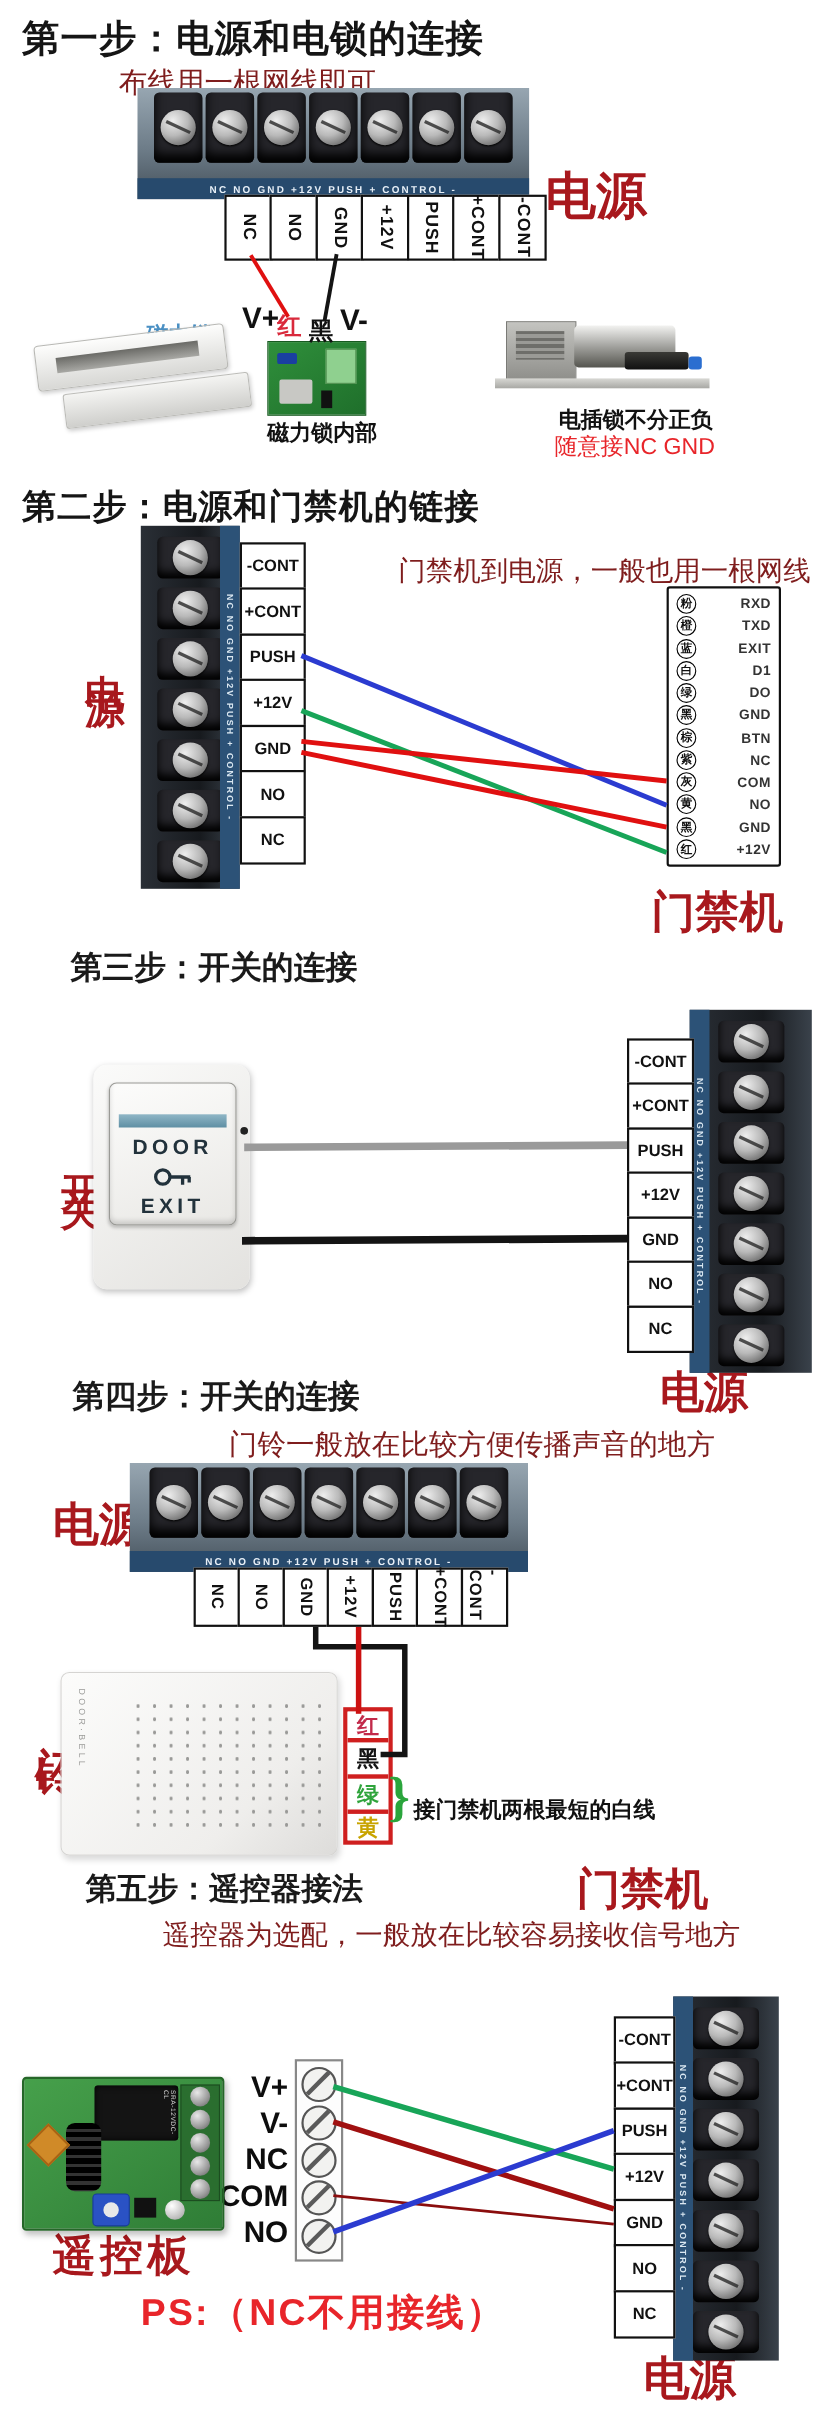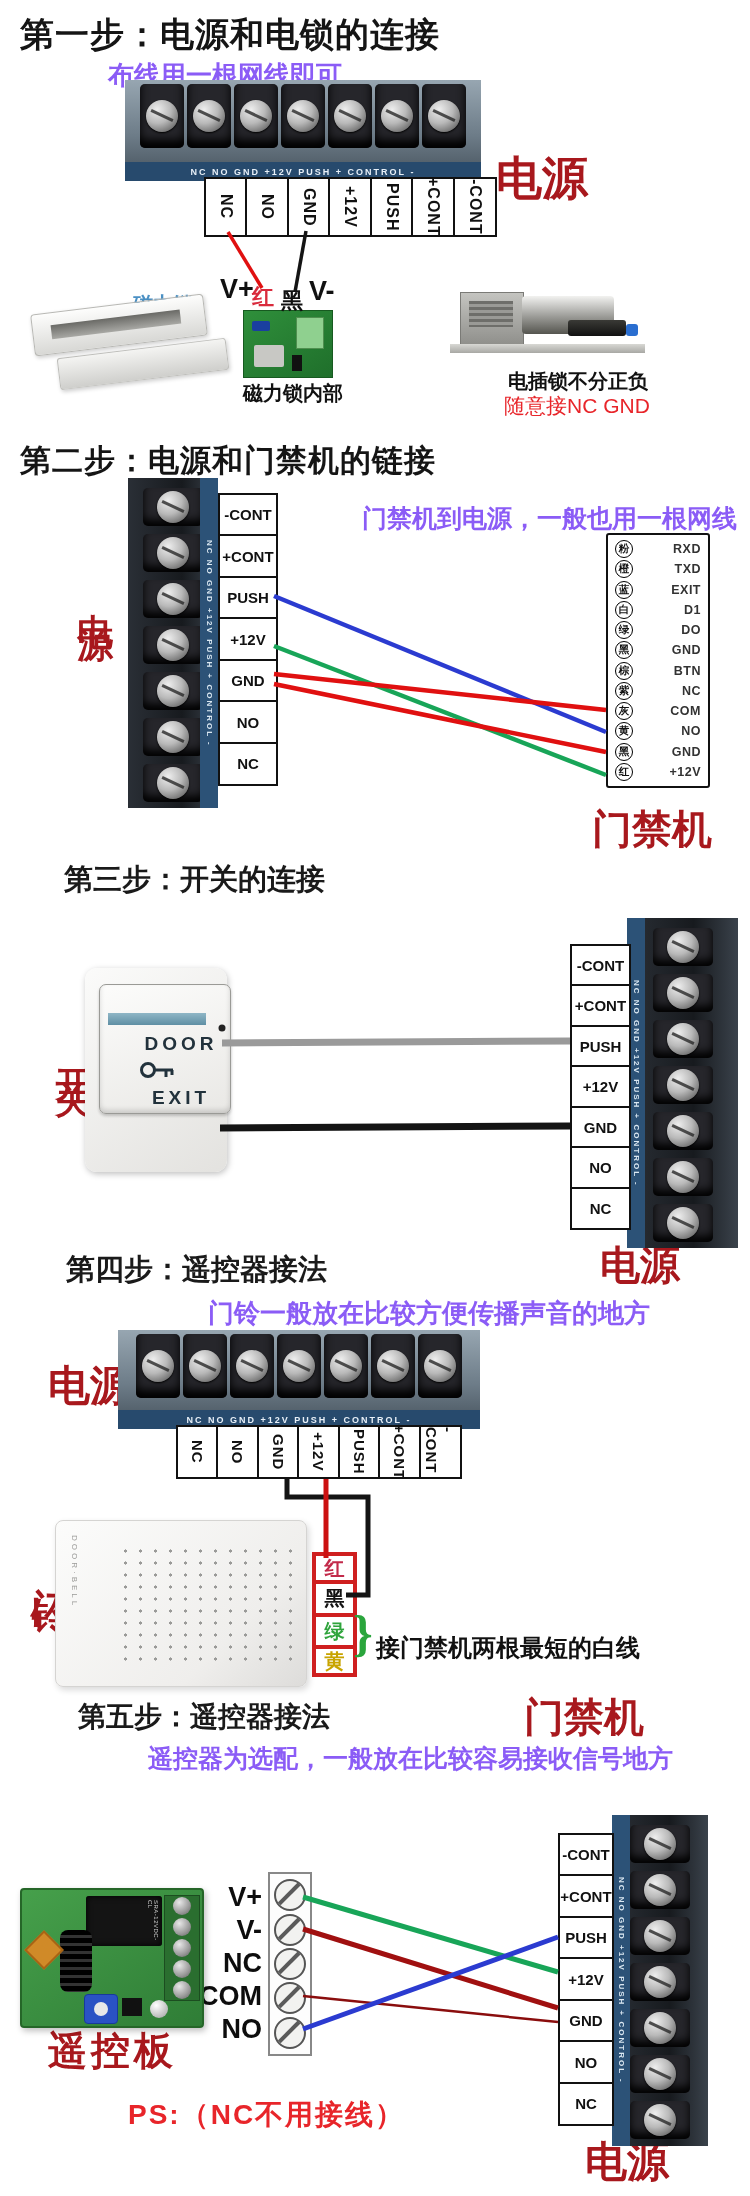--- a/index.html
+++ b/index.html
@@ -1,21 +1,21 @@
 <!DOCTYPE html>
 <html><head>
 <meta charset="utf-8">
 <style>
   html,body{margin:0;padding:0;background:#fff;}
   #canvas{position:relative;width:750px;height:2196px;background:#fff;overflow:hidden;
           font-family:"Liberation Sans","DejaVu Sans",sans-serif;color:#111;}
   .abs{position:absolute;}
   .title-bold{font-weight:900;color:#151515;letter-spacing:1px;}
   .title-serif{font-family:"Liberation Serif","DejaVu Serif",serif;font-weight:700;color:#1a1a1a;}
-  .sub{font-weight:700;color:#8b5cf6;}
+  .sub{font-weight:400;color:#7f1d1d;}
   .redlab{color:#a8181d;font-weight:900;}
   .vtext{writing-mode:vertical-rl;text-orientation:upright;}
   
   .photoH{background:linear-gradient(180deg,#97a6b1 0%,#6d7c88 55%,#44505a 100%);display:flex;align-items:flex-start;justify-content:center;padding-top:4px;}
   .photoV{background:linear-gradient(90deg,#2a2f36 0%,#171a1e 60%,#3a424b 100%);display:flex;flex-direction:column;align-items:center;justify-content:flex-start;padding-top:6px;}
   .screwH{width:44px;height:64px;background:#26262b;border-radius:5px;margin:0 1.5px;box-shadow:inset 0 -8px 10px #000;display:flex;align-items:center;justify-content:center;}
   .screwV{width:60px;height:38px;background:#26262b;border-radius:5px;margin:4px 0;box-shadow:inset 0 -6px 8px #000;display:flex;align-items:center;justify-content:center;}
   .screwHead{width:32px;height:32px;border-radius:50%;background:radial-gradient(circle at 35% 30%,#eee,#b9b9b9 45%,#707070 80%,#4a4a4a);box-shadow:0 1px 2px #000;position:relative;}
   .screwHead::after{content:"";position:absolute;left:4px;top:14px;width:24px;height:3px;background:rgba(40,40,40,.8);transform:rotate(25deg);}
   .stripH{position:absolute;left:0;bottom:0;width:100%;height:19px;background:#274a6d;color:#e8f0f8;font-size:9px;font-weight:700;
@@ -40,21 +40,21 @@
   .bcell{display:flex;align-items:center;justify-content:center;font-size:20px;font-weight:700;border-top:4px solid #cf1f1f;background:#fff;}
   .bcell:first-child{border-top:none;}
   
   #rcv{background:#fdfdfd;border:2px solid #888;display:flex;flex-direction:column;align-items:center;justify-content:space-around;padding:4px 0;}
   .rscrew{width:28px;height:28px;border:2.5px solid #555;border-radius:50%;background:#f2f2f0;position:relative;}
   .rscrew::after{content:"";position:absolute;left:-1px;top:11px;width:28px;height:3.5px;background:#5a5a5a;transform:rotate(-45deg);}
   .rlab{position:absolute;width:120px;text-align:right;font-size:27px;font-weight:600;color:#0d0d0d;font-family:"Liberation Sans",sans-serif;}
   
   #exit-outer{background:linear-gradient(145deg,#fbfbfa,#e3e2df);border-radius:12px;box-shadow:1px 2px 6px rgba(0,0,0,.25);}
   #exit-inner{position:absolute;left:14px;top:16px;width:114px;height:128px;background:linear-gradient(160deg,#fcfcfb,#e9e8e5);
-              border:1px solid #9a9a96;border-radius:7px;box-shadow:inset 0 -3px 5px rgba(0,0,0,.15),0 2px 3px rgba(0,0,0,.2);text-align:center;padding-left:16px;}
+              border:1px solid #9a9a96;border-radius:7px;box-shadow:inset 0 -3px 5px rgba(0,0,0,.15),0 2px 3px rgba(0,0,0,.2);text-align:center;}
   #exit-stripe{position:absolute;left:8px;top:28px;width:98px;height:12px;background:linear-gradient(180deg,#8fb6c6,#5f8fa4);}
   .exit-word{position:absolute;width:100%;font-weight:900;color:#22323c;letter-spacing:4px;font-size:19px;}
   
   #doorbell{background:linear-gradient(135deg,#fcfcfb 0%,#efeeec 70%,#dddcda 100%);border:1px solid #d5d4d2;border-radius:8px;box-shadow:2px 3px 6px rgba(0,0,0,.15);}
   #bell-dots{position:absolute;left:62px;top:24px;width:176px;height:122px;
              background-image:radial-gradient(circle,#9a9a98 1.4px,transparent 1.8px);background-size:15px 12px;}
   #bell-brand{position:absolute;left:14px;top:14px;font-size:8px;color:#9a9a98;letter-spacing:3px;writing-mode:vertical-rl;}
   
   #pcb{background:linear-gradient(145deg,#46a04b,#2f7d36);border:2px solid #256628;border-radius:4px;box-shadow:2px 3px 6px rgba(0,0,0,.25);}
   .pcb-part{position:absolute;}
@@ -282,21 +282,21 @@
       </div>
       <div class="screwV">
         <div class="screwHead"></div>
       </div>
       <div class="screwV">
         <div class="screwHead"></div>
       </div>
     </div>
   <div class="abs redlab" style="left:600px;top:1238px;font-size:40px;">电源</div>
 
-  <div class="abs title-serif" style="left:66px;top:1250px;font-size:29px;">第四步：遥控器接法</div>
+  <div class="abs title-serif" style="left:66px;top:1250px;font-size:29px;">第四步：开关的连接</div>
   <div class="abs sub" style="left:208px;top:1296px;font-size:26px;">门铃一般放在比较方便传播声音的地方</div>
 
   <div class="abs photoH z3" style="left:118px;top:1330px;width:362px;height:95px;">
     <div class="stripH">NC   NO   GND   +12V   PUSH   + CONTROL -</div>
   <div class="screwH">
         <div class="screwHead"></div>
       </div>
       <div class="screwH">
         <div class="screwHead"></div>
       </div>
@@ -333,21 +333,21 @@
   </div>
   <div class="abs redlab vtext" style="left:24px;top:1556px;font-size:38px;letter-spacing:10px;">门铃</div>
 
   <div class="abs z6" id="bell-boxes" style="left:312px;top:1552px;width:45px;box-sizing:border-box;">
       <div class="bcell" style="color: rgb(194, 42, 74); height: 24px;">红</div>
       <div class="bcell" style="color: rgb(20, 20, 20); height: 29px;">黑</div>
       <div class="bcell" style="color: rgb(47, 164, 60); height: 28px;">绿</div>
       <div class="bcell" style="color: rgb(200, 164, 0); height: 24px;">黄</div>
     </div>
   <div class="abs brace z6" style="left:353px;top:1608px;">}</div>
-  <div class="abs" style="left:376px;top:1632px;font-size:24px;font-weight:900;">接门禁机两根最短的白线</div>
+  <div class="abs" style="left:376px;top:1632px;font-size:20px;font-weight:900;">接门禁机两根最短的白线</div>
 
   <div class="abs redlab" style="left:524px;top:1690px;font-size:40px;">门禁机</div>
 
   <div class="abs sub" style="left:148px;top:1742px;font-size:25px;">遥控器为选配，一般放在比较容易接收信号地方</div>
   <div class="abs title-serif" style="left:78px;top:1698px;font-size:28px;">第五步：遥控器接法</div>
 
   <div class="abs z3" id="pcb" style="left:20px;top:1888px;width:180px;height:136px;">
     <div class="pcb-part" id="relay">
       <div id="relay-txt">SRA-12VDC-CL</div>
     </div>
@@ -358,21 +358,21 @@
       <div class="tb-screw"></div>
       <div class="tb-screw"></div>
       <div class="tb-screw"></div>
     </div>
     <div class="pcb-part" id="trimmer"></div>
     <div class="pcb-part" id="part-orange"></div>
     <div class="pcb-part" id="jumper"></div>
     <div class="pcb-part" id="btn-silver"></div>
   </div>
   <div class="abs redlab" style="left:48px;top:2024px;font-size:39px;letter-spacing:4px;">遥控板</div>
-  <div class="abs" style="left:128px;top:2080px;font-size:28px;font-weight:900;color:#e8252a;letter-spacing:2px;margin-top:16px;">PS:（NC不用接线）</div>
+  <div class="abs" style="left:128px;top:2080px;font-size:34px;font-weight:900;color:#e8252a;letter-spacing:2px;">PS:（NC不用接线）</div>
 
   <div class="abs z4" id="rcv" style="left:268px;top:1872px;width:44px;height:184px;box-sizing:border-box;">
       <div class="rscrew"></div>
       <div class="rscrew"></div>
       <div class="rscrew"></div>
       <div class="rscrew"></div>
       <div class="rscrew"></div>
     </div>
   <div class="abs" id="rcv-labels" style="left:0;top:0;">
       <div class="rlab" style="left: 142px; top: 1882px;">V+</div>

